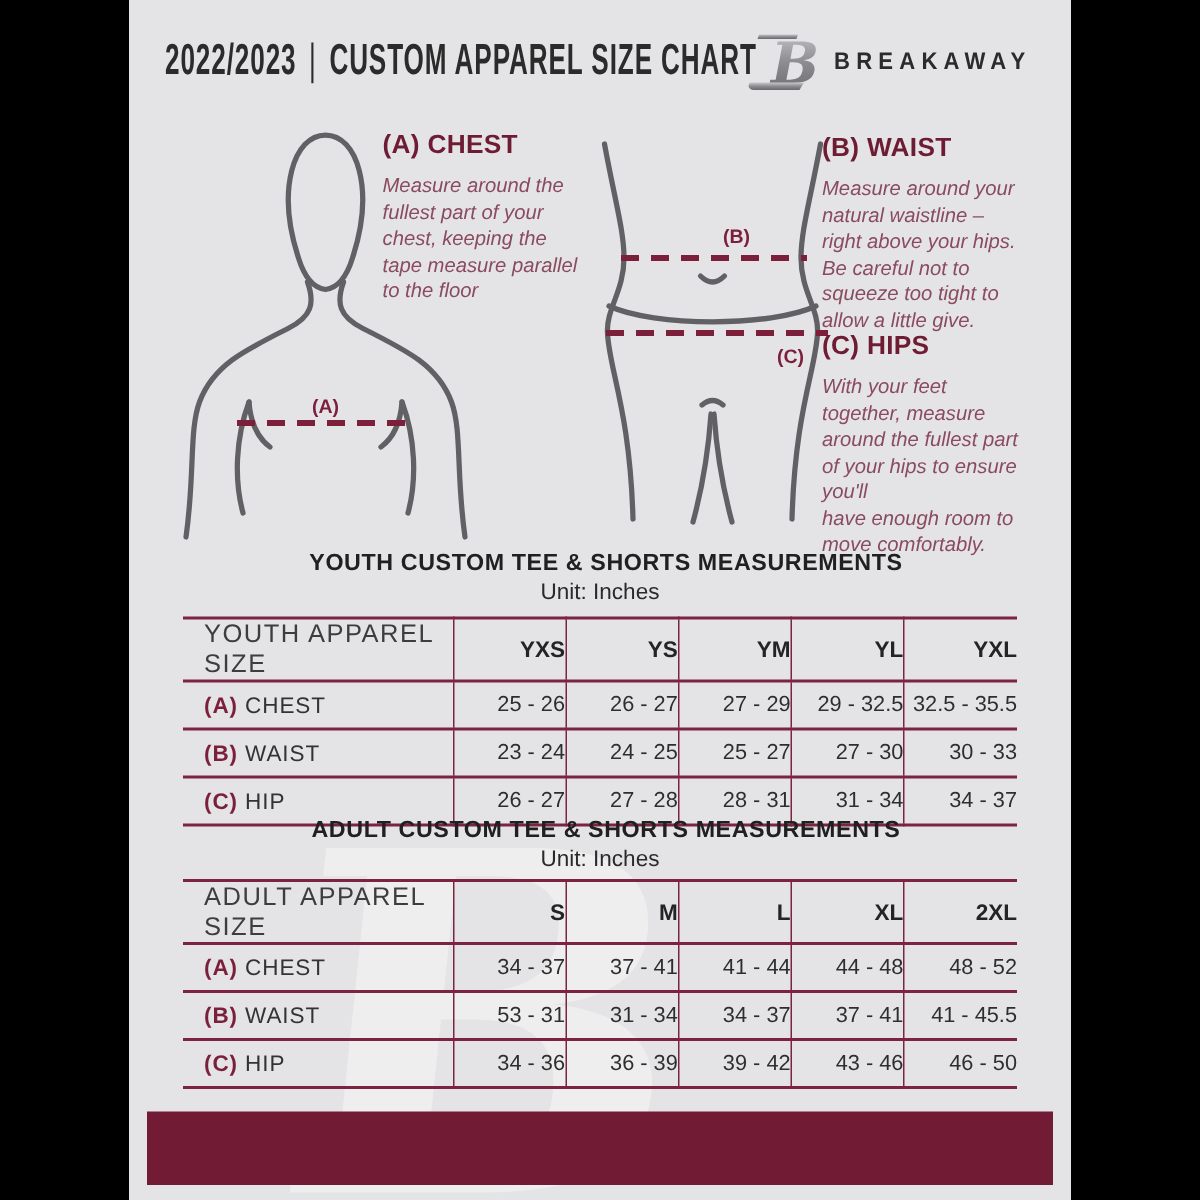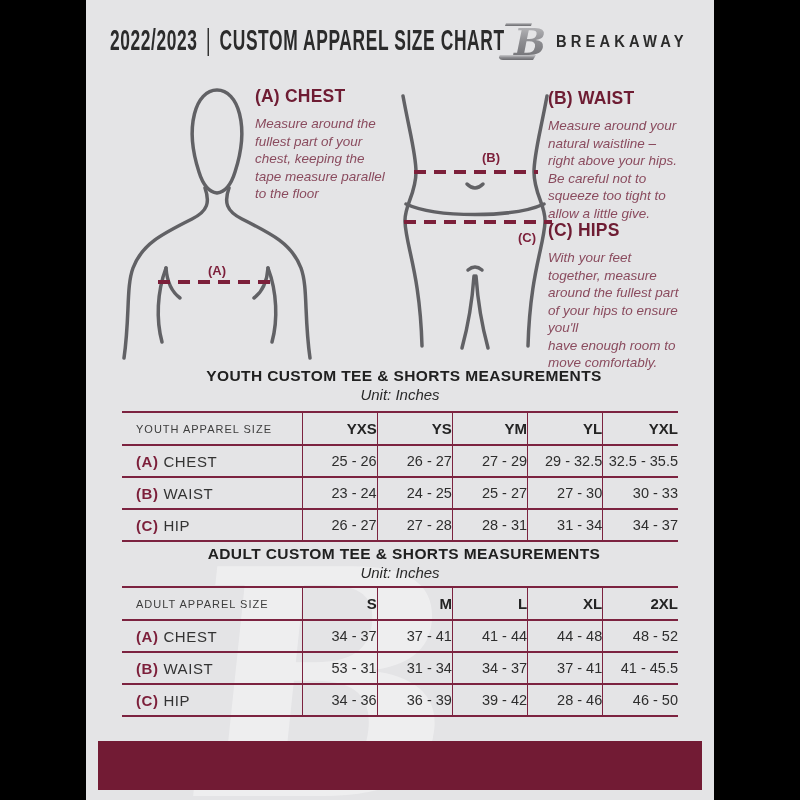--- a/index.html
+++ b/index.html
@@ -24,32 +24,32 @@
   .inst{position:absolute;z-index:2;}
   .inst-head{font-weight:700;font-size:17.5px;color:#6e1c33;letter-spacing:.2px;}
   .inst-body{margin-top:8px;font-style:italic;font-size:13.5px;line-height:1.3;color:#8a4b5e;white-space:pre-line;}
   .inst-a{left:169px;top:86px;width:150px;}
   .inst-b{left:462px;top:88px;width:158px;}
   .inst-c{left:462px;top:220px;width:160px;}
 
   
   .tbl-title{position:absolute;left:4px;width:100%;text-align:center;font-weight:700;font-size:15.5px;
     color:#202020;letter-spacing:.4px;z-index:2;}
-  .tbl-unit{position:absolute;left:0;width:100%;text-align:center;font-style:italic;font-size:15px;
+  .tbl-unit{position:absolute;left:0;width:100%;text-align:center;font-size:15px;
     color:#2a2a2a;z-index:2;}
   .youth-title{top:367px;} .youth-unit{top:386px;}
   .adult-title{top:545px;} .adult-unit{top:564px;}
   table.size{position:absolute;left:36px;width:556px;border-collapse:collapse;table-layout:fixed;z-index:2;}
   .youth-table{top:411px;} .adult-table{top:586px;}
   table.size thead tr{border-top:2px solid #7c2340;border-bottom:2px solid #7c2340;}
   table.size tbody tr{border-bottom:2px solid #7c2340;}
   table.size th,table.size td{border-left:1.5px solid #7c2340;padding:0;vertical-align:middle;}
   table.size th:first-child,table.size td:first-child{border-left:none;}
   table.size thead th{height:31px;font-weight:700;font-size:15px;color:#242424;text-align:right;}
-  table.size thead th.lbl-col{font-weight:400;font-size:11px;color:#3d3d3d;letter-spacing:1px;text-align:left;padding-left:14px;}
+  table.size thead th.lbl-col{font-weight:400;font-size:17px;color:#3d3d3d;letter-spacing:1px;text-align:left;padding-left:14px;}
   table.size tbody td{height:30px;font-size:14.5px;color:#2e2e2e;text-align:right;}
   table.size tbody td.lbl{color:#333;text-align:left;padding-left:14px;font-size:15px;letter-spacing:.6px;}
   .pfx{color:#7c1f3a;font-weight:700;}
 
   
   .footer-bar{position:absolute;left:12px;top:741px;width:604px;height:49px;background:#721b34;z-index:3;}
 </style>
 </head>
 <body>
 
@@ -221,21 +221,21 @@
           <td>31 - 34</td>
           <td>34 - 37</td>
           <td>37 - 41</td>
           <td>41 - 45.5</td>
         </tr>
         <tr>
           <td class="lbl"><span class="pfx">(C)</span> <span>HIP</span></td>
           <td>34 - 36</td>
           <td>36 - 39</td>
           <td>39 - 42</td>
-          <td>28 - 46</td>
+          <td>43 - 46</td>
           <td>46 - 50</td>
         </tr>
       </tbody>
     </table>
 
     <div class="footer-bar"></div>
   </div>
 </div>
 
 </body></html>

